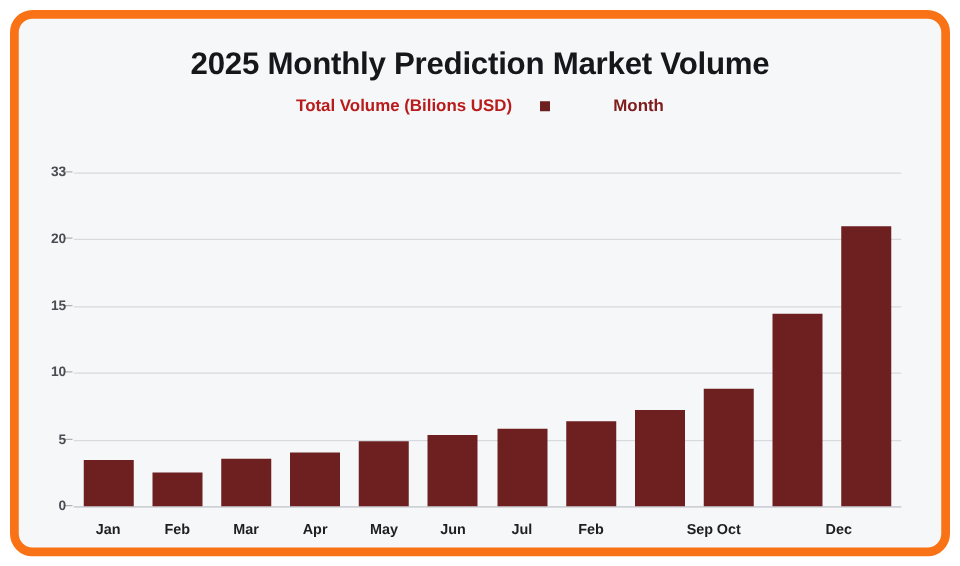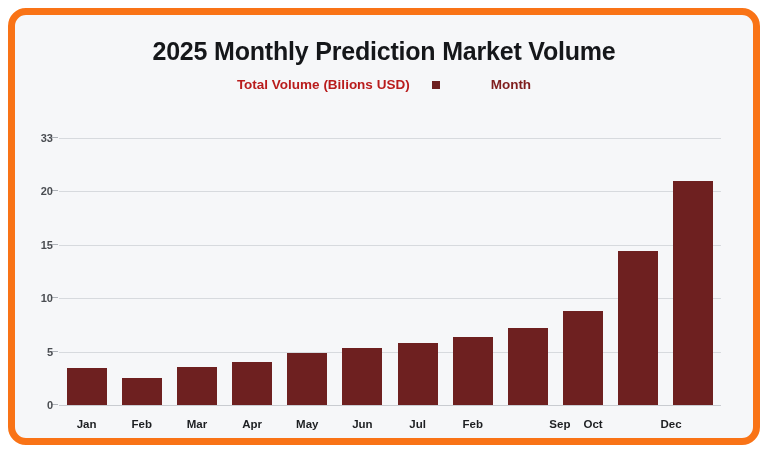--- a/index.html
+++ b/index.html
@@ -197,19 +197,19 @@
     <div id="xlabels">
         <div class="xtick-label" style="left: 71.5833px; top: 403px;">Jan</div>
         <div class="xtick-label" style="left: 126.75px; top: 403px;">Feb</div>
         <div class="xtick-label" style="left: 181.917px; top: 403px;">Mar</div>
         <div class="xtick-label" style="left: 237.083px; top: 403px; text-align: right;">Apr</div>
         <div class="xtick-label" style="left: 292.25px; top: 403px;">May</div>
         <div class="xtick-label" style="left: 347.417px; top: 403px;">Jun</div>
         <div class="xtick-label" style="left: 402.583px; top: 403px;">Jul</div>
         <div class="xtick-label" style="left: 457.75px; top: 403px;">Feb</div>
         <div class="xtick-label" style="left: 512.917px; top: 403px; margin-left: 32px;">Sep</div>
-        <div class="xtick-label" style="left: 568.083px; top: 403px; margin-left: 10px;">Oct</div>
+        <div class="xtick-label" style="left: 568.083px; top: 403px;">Oct</div>
         <div class="xtick-label" style="left: 623.25px; top: 414px; margin-top: 28px;">Nov</div>
         <div class="xtick-label" style="left: 656px; top: 403px;">Dec</div>
       </div>
   </div>
 
 </div>
 
 </body></html>

